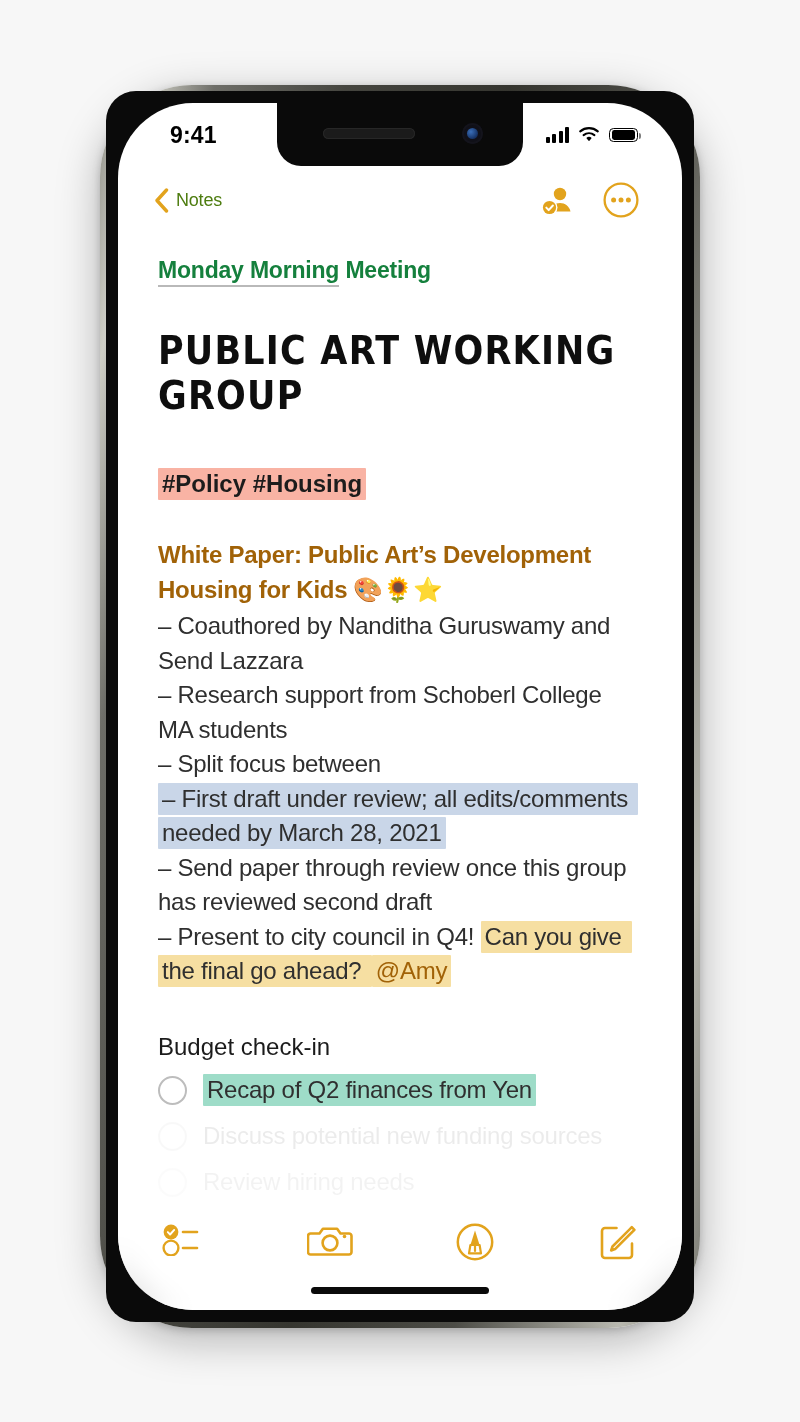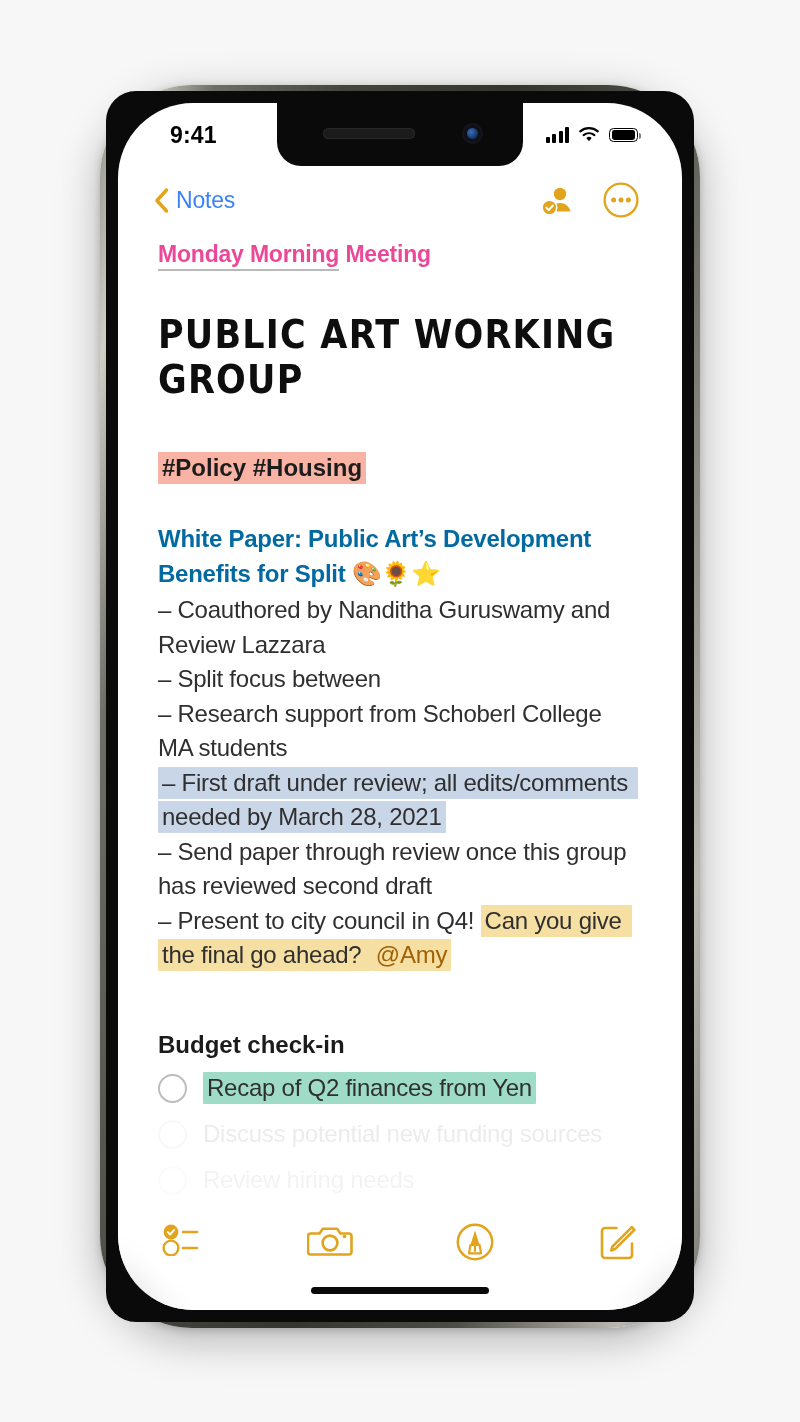--- a/index.html
+++ b/index.html
@@ -84,58 +84,58 @@
   .battery span { display:block; height:100%; background:#000; border-radius:2.4px; }
 
   
   .navbar {
     position:absolute; top:64px; left:0; right:0; height:66px;
     display:flex; align-items:center; justify-content:space-between;
     padding:0 42px 0 36px; z-index:25;
   }
   .back { display:flex; align-items:center; gap:7px; cursor:pointer; }
   .back-chevron { width:15px; height:25px; }
-  .back-label { font-size:23px; color:#3b82f6; letter-spacing:-.2px; }
+  .back-label { font-size:18px; color:#4d7c0f; letter-spacing:-.2px; }
   .nav-actions { display:flex; align-items:center; gap:26px; }
 
   
   .note {
     position:absolute; top:130px; left:0; right:0; bottom:0;
     padding:0 40px 0 40px; overflow:hidden;
   }
   .note-date {
-    font-size:23px; font-weight:600; color:#ec4899; letter-spacing:-.2px;
-    margin-top:8px; display:inline-block; position:relative;
+    font-size:23px; font-weight:600; color:#15803d; letter-spacing:-.2px;
+    margin-top:24px; display:inline-block; position:relative;
   }
   .note-date .ul {
     border-bottom:2px solid #b9b9b9; padding-bottom:2px;
   }
   .note-title {
     font-size:35px; font-weight:700; color:#0e0e0e;
     font-family:"DejaVu Sans", sans-serif;
     letter-spacing:1.2px; margin-top:44px;
     transform:scaleY(1.12); transform-origin:left top;
   }
   .tags { margin-top:62px; }
   .hl { padding:2px 4px 3px; border-radius:1px; box-decoration-break:clone;margin-top:46px;
         -webkit-box-decoration-break:clone; }
   .hl-pink  { background:#F9B3A4; }
   .hl-blue  { background:#C9D6E8; }
   .hl-yellow{ background:#F6DFA2; }
   .hl-green { background:#9EDCC8; }
   .tags-text { font-size:24px; font-weight:700; color:#1c1c1c; }
 
   .para { font-size:24px; line-height:34.5px; color:#2f2f2f; letter-spacing:-.25px; }
-  .heading-bold { font-weight:700; color:#0369a1; }
+  .heading-bold { font-weight:700; color:#a16207; }
   .section { margin-top:40px; }
   .lines { margin-top:2px; }
   .line { white-space:pre-wrap; }
   .mention { color:#a16207; }
 
-  .budget-head { font-size:24px; font-weight:700; color:#1b1b1b; margin-top:58px; }
+  .budget-head { font-size:24px; font-weight:400; color:#1b1b1b; margin-top:44px; }
 
   .check-row { display:flex; align-items:flex-start; gap:16px; margin-top:12px; }
   .check-circle {
     flex:0 0 auto; width:29px; height:29px; border-radius:50%;
     border:2px solid #bdbdbd; margin-top:3px; cursor:pointer; background:#fff;
   }
   .check-text { font-size:24px; line-height:34px; color:#2f2f2f; letter-spacing:-.25px; }
   .faded { opacity:.09; }
   .faded2 { opacity:.055; }
 
@@ -221,27 +221,27 @@
 
           <div class="note-title">PUBLIC ART WORKING GROUP</div>
 
           <div class="tags">
             <span class="tags-text hl hl-pink">#Policy #Housing</span>
           </div>
 
           <div class="section">
             <div class="para heading-bold">
               <span class="line">White Paper: Public Art’s Development</span><br>
-              <span class="line">Benefits for Split </span><span class="line">🎨🌻⭐</span>
+              <span class="line">Housing for Kids </span><span class="line">🎨🌻⭐</span>
             </div>
 
             <div class="para lines">
-              <div class="line">– Coauthored by Nanditha Guruswamy and Review Lazzara</div>
+              <div class="line">– Coauthored by Nanditha Guruswamy and Send Lazzara</div>
+              <div class="line">– Research support from Schoberl College MA students</div>
               <div class="line">– Split focus between</div>
-              <div class="line">– Research support from Schoberl College MA students</div>
               <div class="line"><span class="hl hl-blue">– First draft under review; all edits/comments needed by March 28, 2021</span></div>
               <div class="line">– Send paper through review once this group has reviewed second draft</div>
               <div class="line"><span>– Present to city council in Q4! </span><span class="hl hl-yellow">Can you give the final go ahead? </span><span class="hl hl-yellow mention">@Amy</span></div>
             </div>
           </div>
 
           <div class="budget-head">Budget check-in</div>
 
           <div class="check-row">
             <div class="check-circle"></div>

